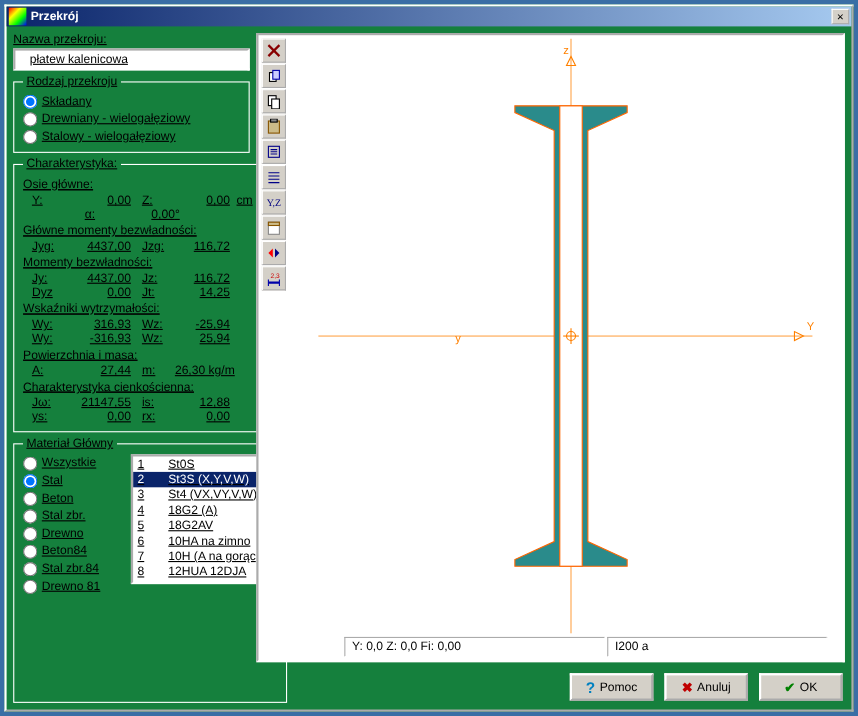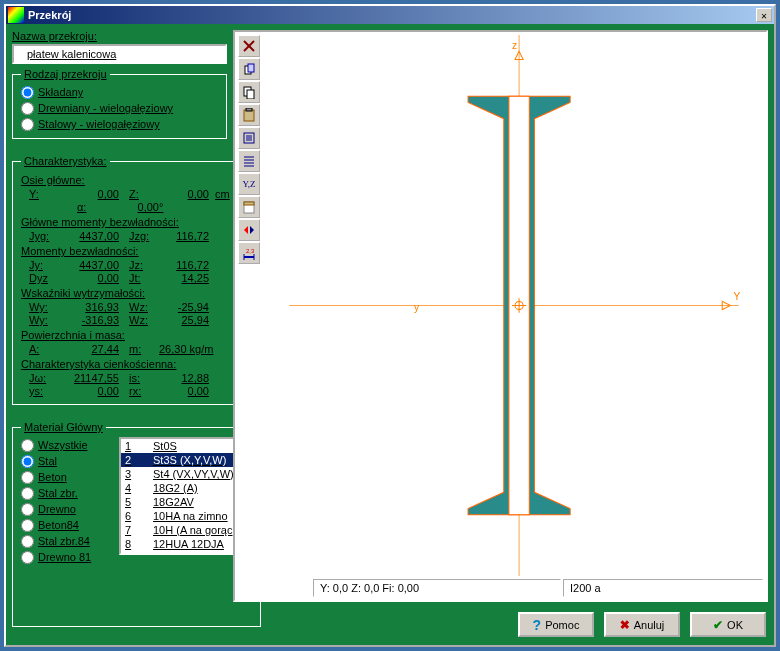--- a/index.html
+++ b/index.html
@@ -71,21 +71,21 @@
     width: 100%;
     height: 20px;
     border: 2px inset #fff;
     background: #fff;
     padding: 0 13px;
     font-family: inherit;
     font-size: 11px;
   }
   fieldset {
     border: 1px groove #fff;
-    margin: 4px 0 12px 0;
+    margin: 4px 0 0 0;
     padding: 4px 8px 6px 8px;
   }
   fieldset legend {
     padding: 0 3px;
   }
   .radio-row {
     display: flex;
     align-items: center;
     height: 16px;
   }
@@ -176,21 +176,21 @@
     font-size: 10px;
     color: #000080;
     overflow: hidden;
   }
   .drawing {
     position: absolute;
     left: 30px; top: 3px; right: 3px; bottom: 24px;
   }
   .status-row {
     position: absolute;
-    left: 30px; right: 3px; bottom: 3px;
+    left: 30px; right: 14px; bottom: 3px;
     height: 18px;
     display: flex;
     gap: 2px;
     padding-left: 48px;
   }
   .status-cell {
     border: 1px inset #fff;
     padding: 1px 6px;
     display: flex;
     align-items: center;

